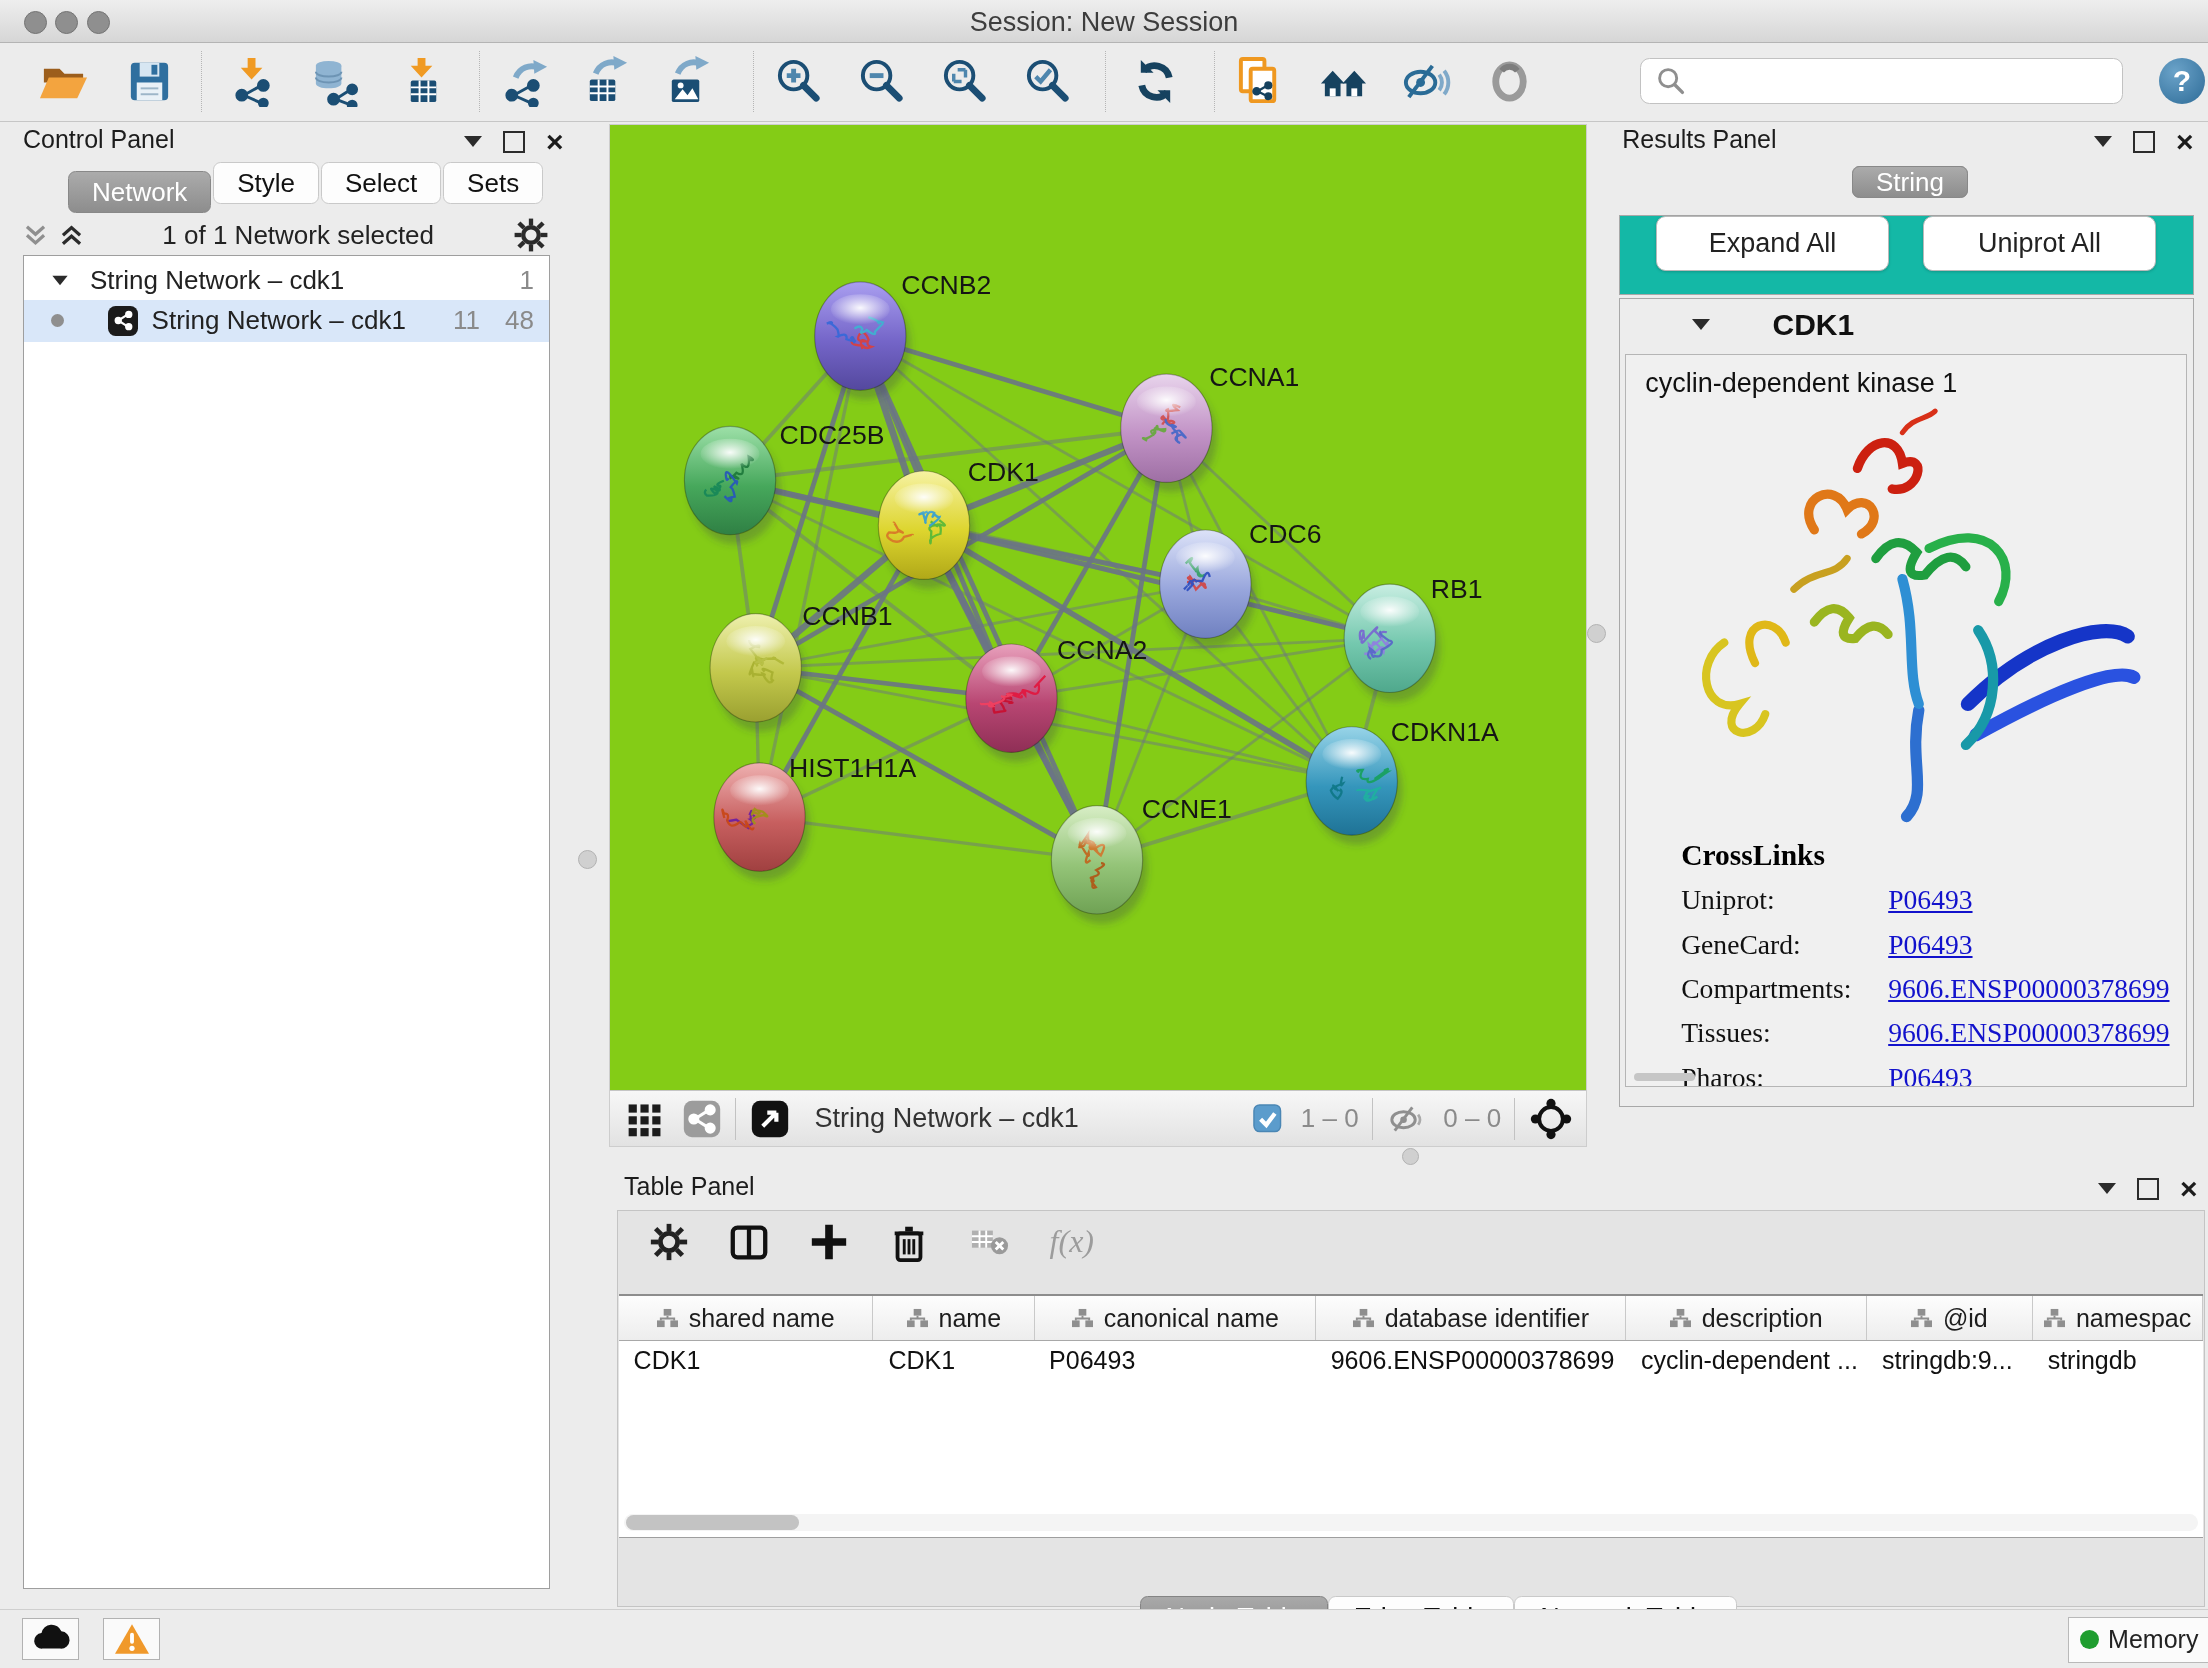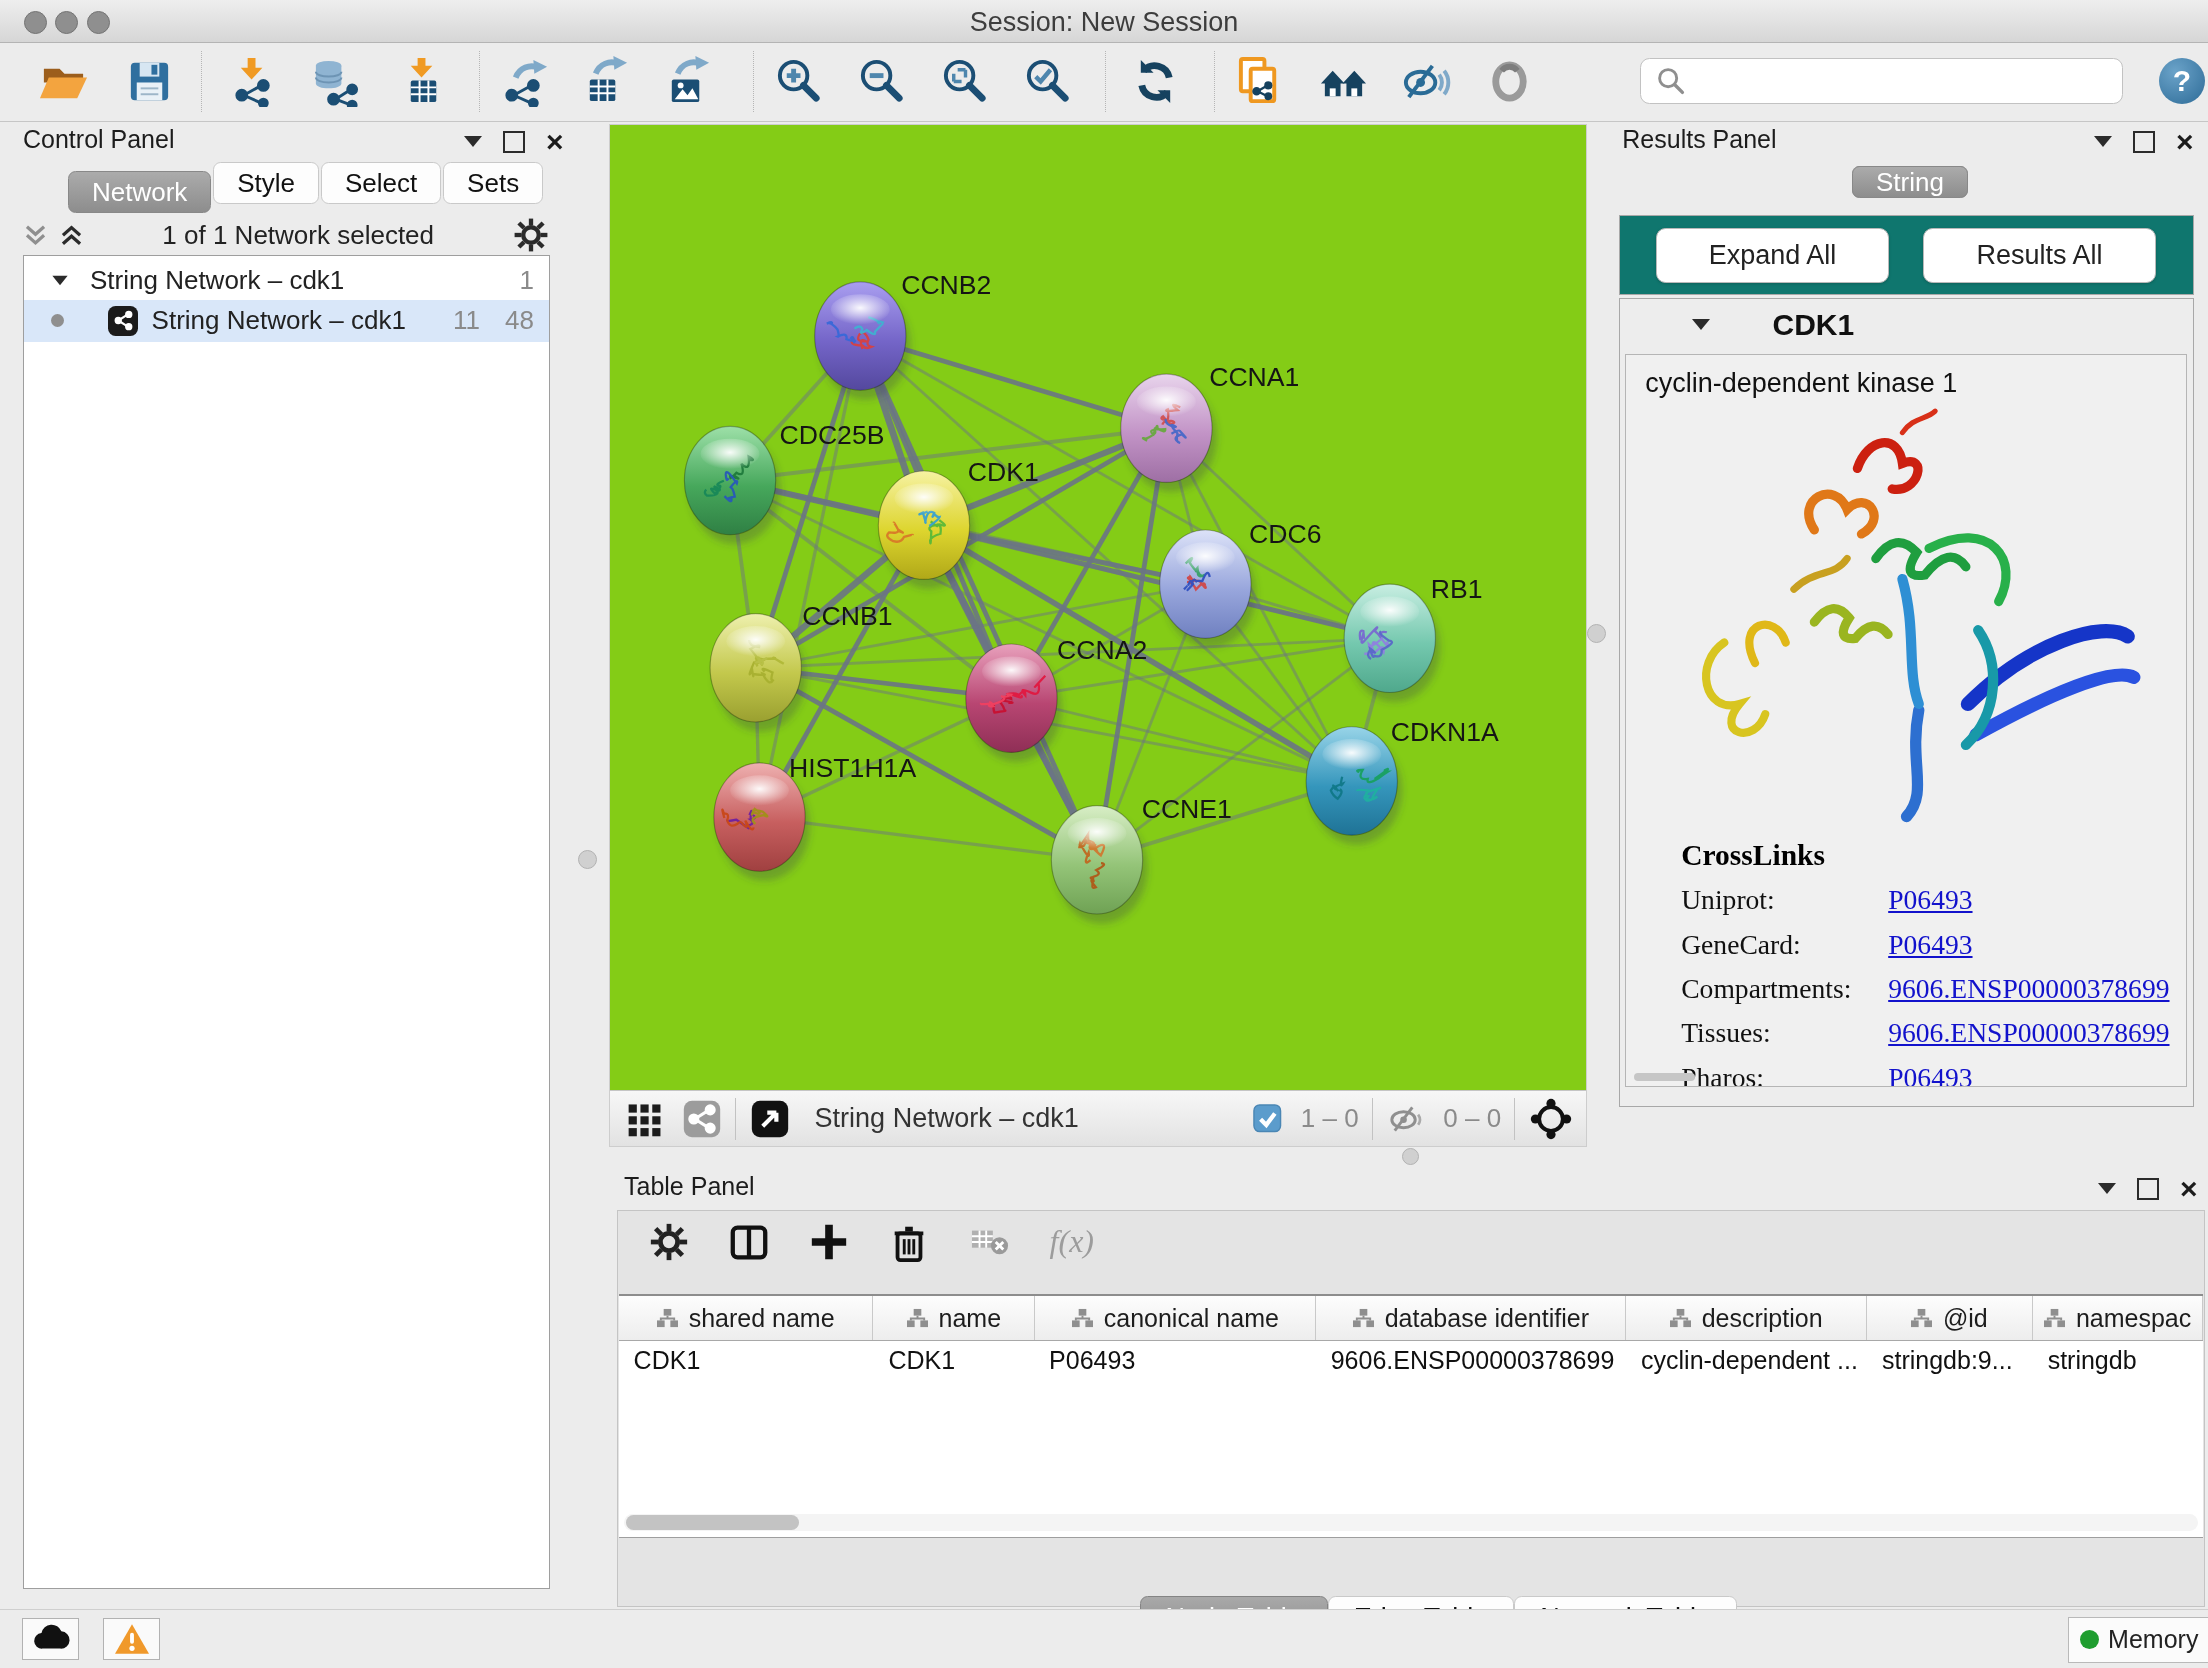--- a/index.html
+++ b/index.html
@@ -51,22 +51,22 @@
     background:#84cc16;border:1px solid #cdcdcd;}
   .net-footer{position:absolute;left:0;bottom:0;width:100%;height:55px;
     background:linear-gradient(#f7f7f7,#e2e2e2);border-top:1px solid #c5c5c5;
     display:flex;align-items:center;}
   .nf-div{width:0;height:42px;border-left:1px solid #c2c2c2;margin:0 13.3px;}
   .nf-title{font-size:27px;color:#333;margin-left:25px;}
   .nf-count{font-size:26px;color:#8a8a8a;margin-left:19px;}
   
   .results-panel{position:absolute;left:1609px;top:121px;width:599px;height:1487px;}
   .string-tab{position:absolute;left:243px;top:41px;}
-  .res-box1{position:absolute;left:9.5px;top:94px;width:573px;height:78px;background:#0f766e;
-    border:1.9px solid #a8a8a8;display:flex;align-items:center;justify-content:center;gap:34px;}
+  .res-box1{position:absolute;left:9.5px;top:94px;width:573px;height:78px;background:#14b8a6;
+    border:1.9px solid #a8a8a8;display:flex;align-items:flex-start;justify-content:center;gap:34px;}
   .res-btn{min-width:181px;height:53px;background:#fff;border:1.9px solid #b9b9b9;border-radius:9.5px;
     font-size:27px;display:flex;align-items:center;justify-content:center;padding:0 25px;
     box-shadow:0 1px 2.9px rgba(0,0,0,.18);}
   .res-box2{position:absolute;left:9.5px;top:177px;width:573px;height:807px;background:#ededed;
     border:1.9px solid #a8a8a8;}
   .entry-head{height:51px;display:flex;align-items:center;}
   .entry-name{font-size:30px;font-weight:bold;color:#111;margin-left:63px;}
   .entry-body{position:absolute;left:5.7px;top:55px;right:5.7px;bottom:19px;background:#f0f0f0;
     border:1.9px solid #b5b5b5;overflow:hidden;}
   .entry-desc{font-size:27px;color:#111;padding:13.3px 0 0 19px;}
@@ -624,21 +624,21 @@
   <div class="pctl" style="left:485px;top:9.5px">
     <div class="tri-down"></div>
     <div class="sq"></div>
     <div class="xx">×</div>
   </div>
   <div class="string-tab">
     <span class="tab active">String</span>
   </div>
   <div class="res-box1">
     <div class="res-btn">Expand All</div>
-    <div class="res-btn">Results All</div>
+    <div class="res-btn">Uniprot All</div>
   </div>
   <div class="res-box2">
     <div class="entry-head">
       <div class="tri-down" style="margin-left:72px"></div>
       <div class="entry-name">CDK1</div>
     </div>
     <div class="entry-body">
       <div class="entry-desc">cyclin-dependent kinase 1</div>
       <svg width="495" height="430" viewBox="0 0 480 420" style="margin:5.7px auto 0">
         <g fill="none" stroke-linecap="round">

